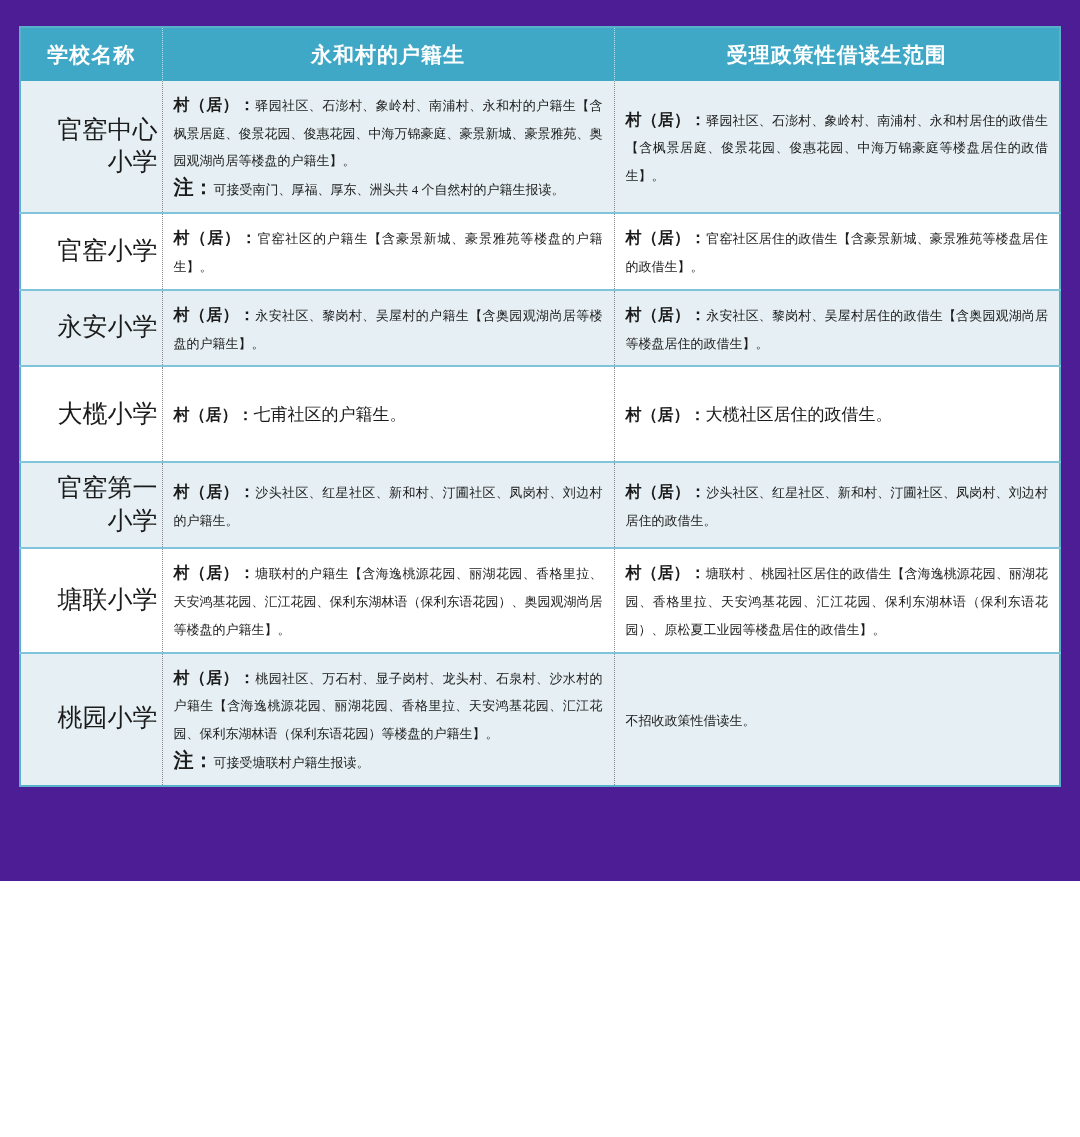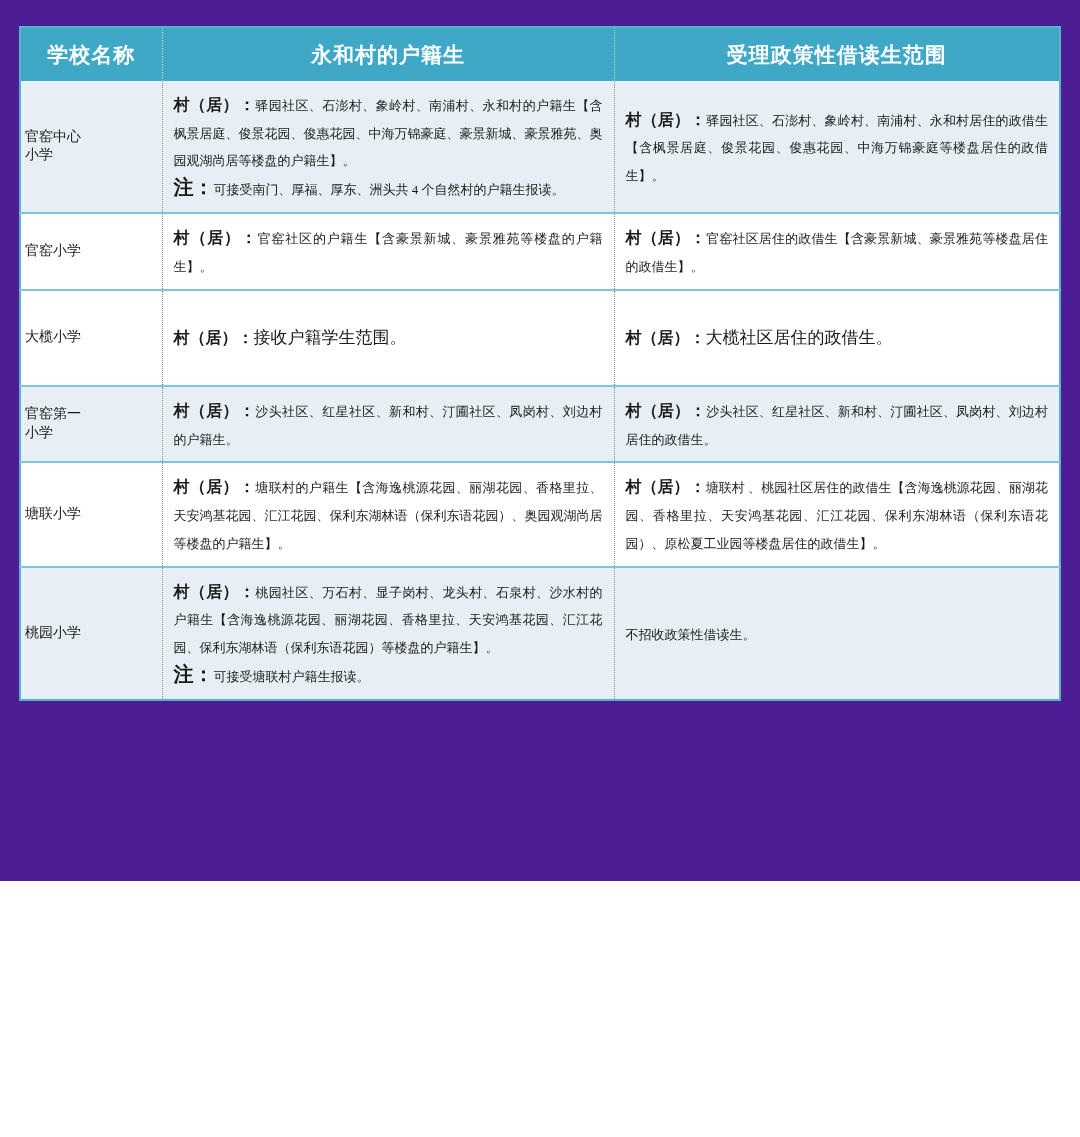--- a/index.html
+++ b/index.html
@@ -64,22 +64,22 @@
     vertical-align: middle;
     padding: 9px 11px 10px 11px;
     box-sizing: border-box;
     border-top: 2px solid #7FC4DA;
     font-size: 19px;
     line-height: 1.46;
   }
   tbody tr:first-child td { border-top: none; }
 
   td.name-cell {
-    text-align: left;
-    font-size: 14px;
+    text-align: right;
+    font-size: 25px;
     line-height: 1.3;
     white-space: pre-line;
     border-right: 1px dotted #8a8a8a;
     padding-left: 4px;
     padding-right: 4px;
     margin-left: 28px;
   }
   td.hukou-cell {
     border-right: 1px dotted #8a8a8a;
     text-align: justify;
@@ -148,27 +148,36 @@
         <tr class="row-plain">
           <td class="name-cell">官窑小学</td>
           <td class="hukou-cell">
             <span class="lead">村（居）：</span><span class="body-text">官窑社区的户籍生【含豪景新城、豪景雅苑等楼盘的户籍生】。</span>
           </td>
           <td class="jiedu-cell">
             <span class="lead">村（居）：</span><span class="body-text">官窑社区居住的政借生【含豪景新城、豪景雅苑等楼盘居住的政借生】。</span>
           </td>
         </tr>
 
+        <tr class="row-tint">
+          <td class="name-cell">永安小学</td>
+          <td class="hukou-cell">
+            <span class="lead">村（居）：</span><span class="body-text">永安社区、黎岗村、吴屋村的户籍生【含奥园观湖尚居等楼盘的户籍生】。</span>
+          </td>
+          <td class="jiedu-cell">
+            <span class="lead">村（居）：</span><span class="body-text">永安社区、黎岗村、吴屋村居住的政借生【含奥园观湖尚居等楼盘居住的政借生】。</span>
+          </td>
+        </tr>
 
 
 
         <tr class="row-plain compact" style="height:96px;padding-left:16px;">
           <td class="name-cell">大榄小学</td>
           <td class="hukou-cell">
-            <span class="lead">村（居）：</span><span class="body-text">接收户籍学生范围。</span>
+            <span class="lead">村（居）：</span><span class="body-text">七甫社区的户籍生。</span>
           </td>
           <td class="jiedu-cell">
             <span class="lead">村（居）：</span><span class="body-text">大榄社区居住的政借生。</span>
           </td>
         </tr>
 
         <tr class="row-tint">
           <td class="name-cell">官窑第一
 小学</td>
           <td class="hukou-cell">

